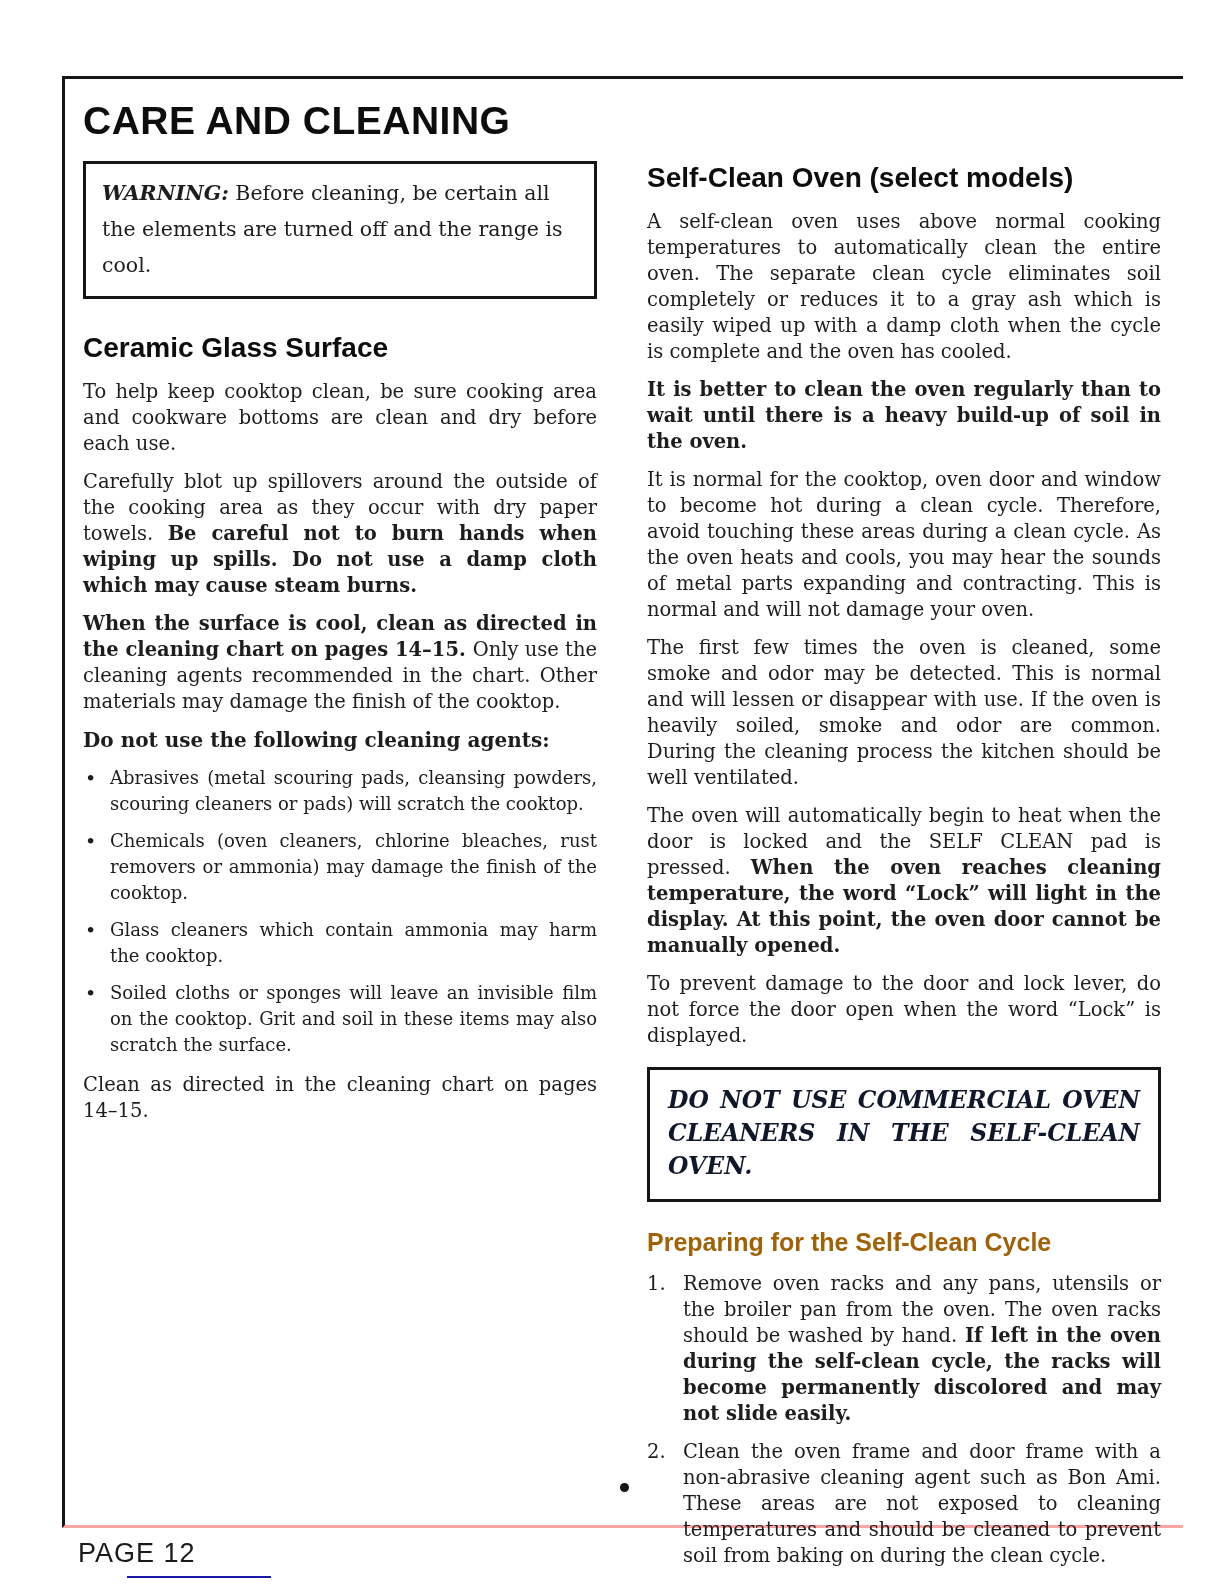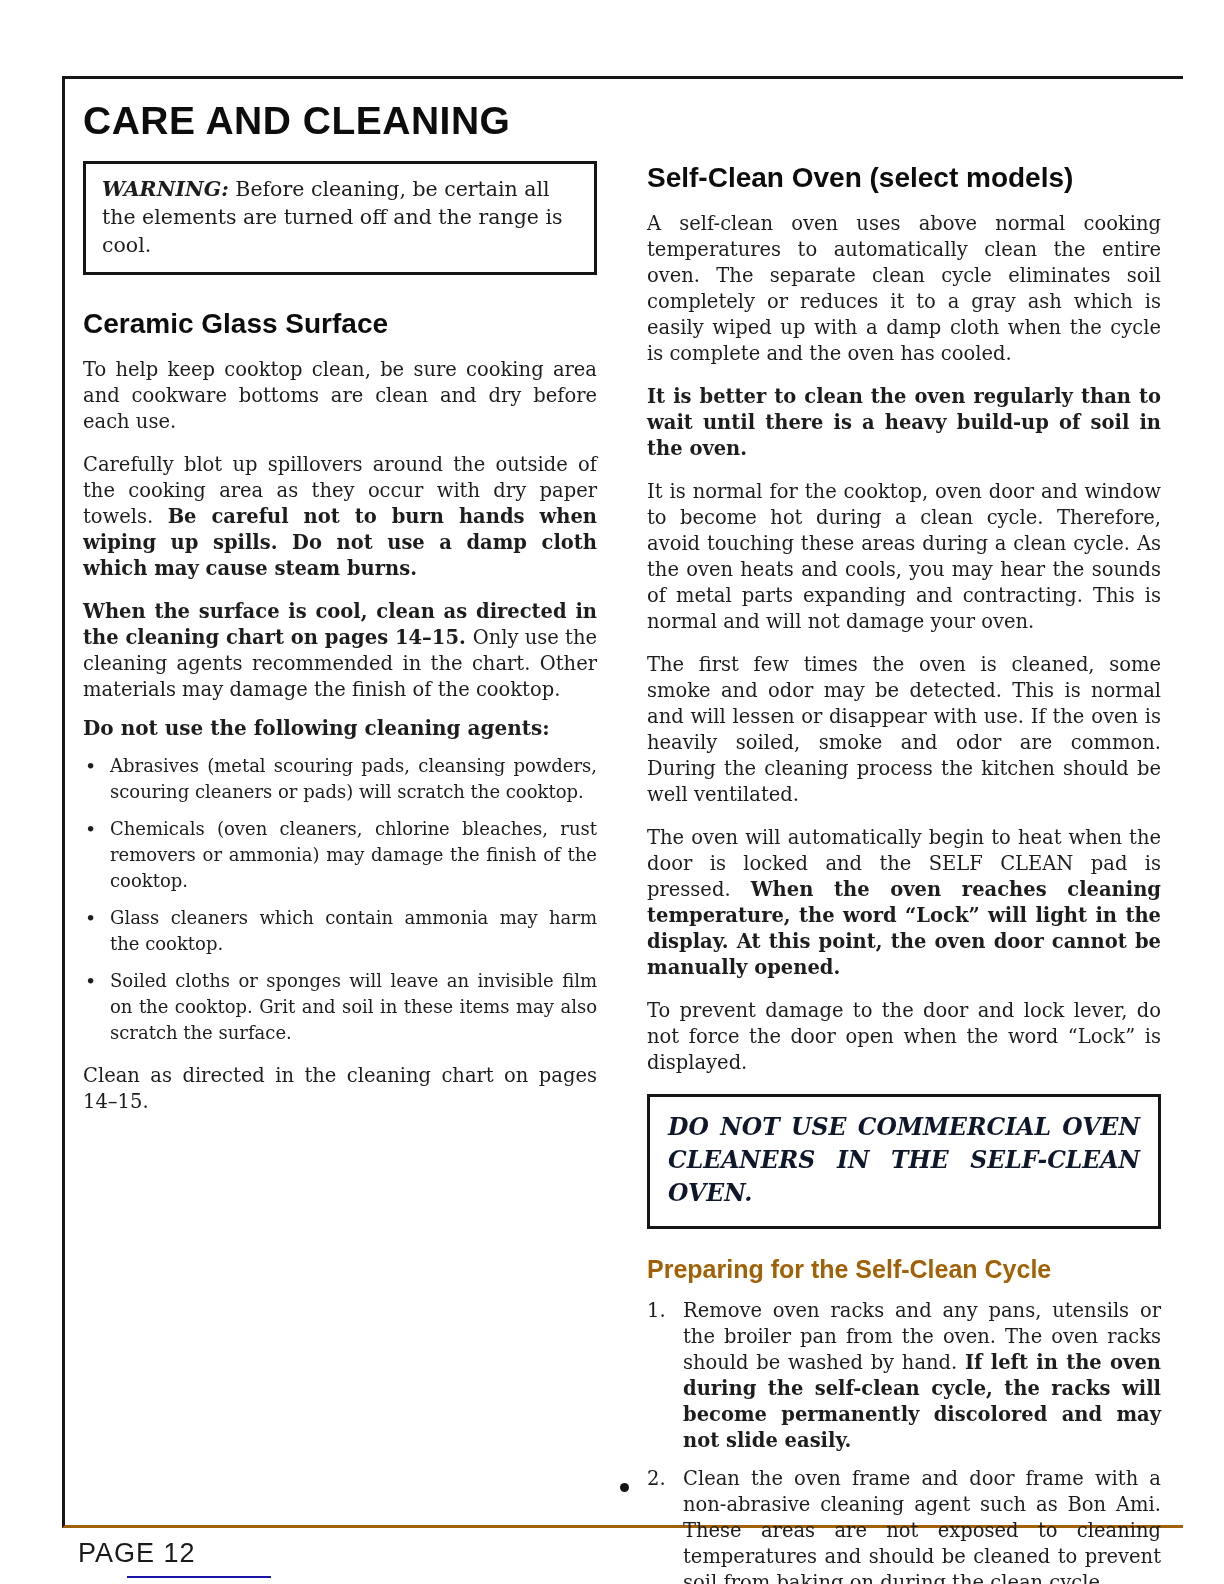--- a/index.html
+++ b/index.html
@@ -10,42 +10,42 @@
     font-family:"DejaVu Serif", serif;
     color:#1d1d1d;
     overflow:hidden;
   }
   .frame {
     position:absolute;
     left:62px; top:76px;
     width:1121px; height:1452px;
     border-top:3px solid #161616;
     border-left:3px solid #161616;
-    border-bottom:3px solid #a16207;
+    border-bottom:3px solid #fca5a5;
   }
   .col { position:absolute; width:514px; }
   .col-left  { left:18px;  top:20px; }
   .col-right { left:582px; top:82px; }
 
   h1.page-title {
     font-family:"Liberation Sans", sans-serif;
     font-weight:700;
     font-size:39px;
     letter-spacing:0.5px;
     color:#0d0d0d;
     margin:0 0 18px 0;
   }
   .warning-box {
     border:3px solid #161616;
     padding:11px 16px 13px 16px;
     margin:0 0 32px 0;
   }
   .warning-box p {
     font-size:20.5px;
-    line-height:28px;
+    line-height:36px;
   }
   .warn-label { font-weight:700; font-style:italic; }
 
   h2.section {
     font-family:"Liberation Sans", sans-serif;
     font-weight:700;
     font-size:28px;
     color:#0d0d0d;
     margin:0 0 15px 0;
     line-height:33px;
@@ -54,21 +54,21 @@
     font-family:"Liberation Sans", sans-serif;
     font-weight:700;
     font-size:25px;
     color:#a16207;
     margin:26px 0 14px 0;
   }
   p.body {
     font-size:19.5px;
     line-height:26px;
     text-align:justify;
-    margin:17px 0 12px 0;
+    margin:0 0 12px 0;
   }
   p.lead-bold {
     font-weight:700;
     font-size:20px;
     line-height:26px;
     margin:2px 0 12px 0;
   }
   b { font-weight:700; }
 
   ul.bullets { list-style:none; margin:0 0 14px 0; }

